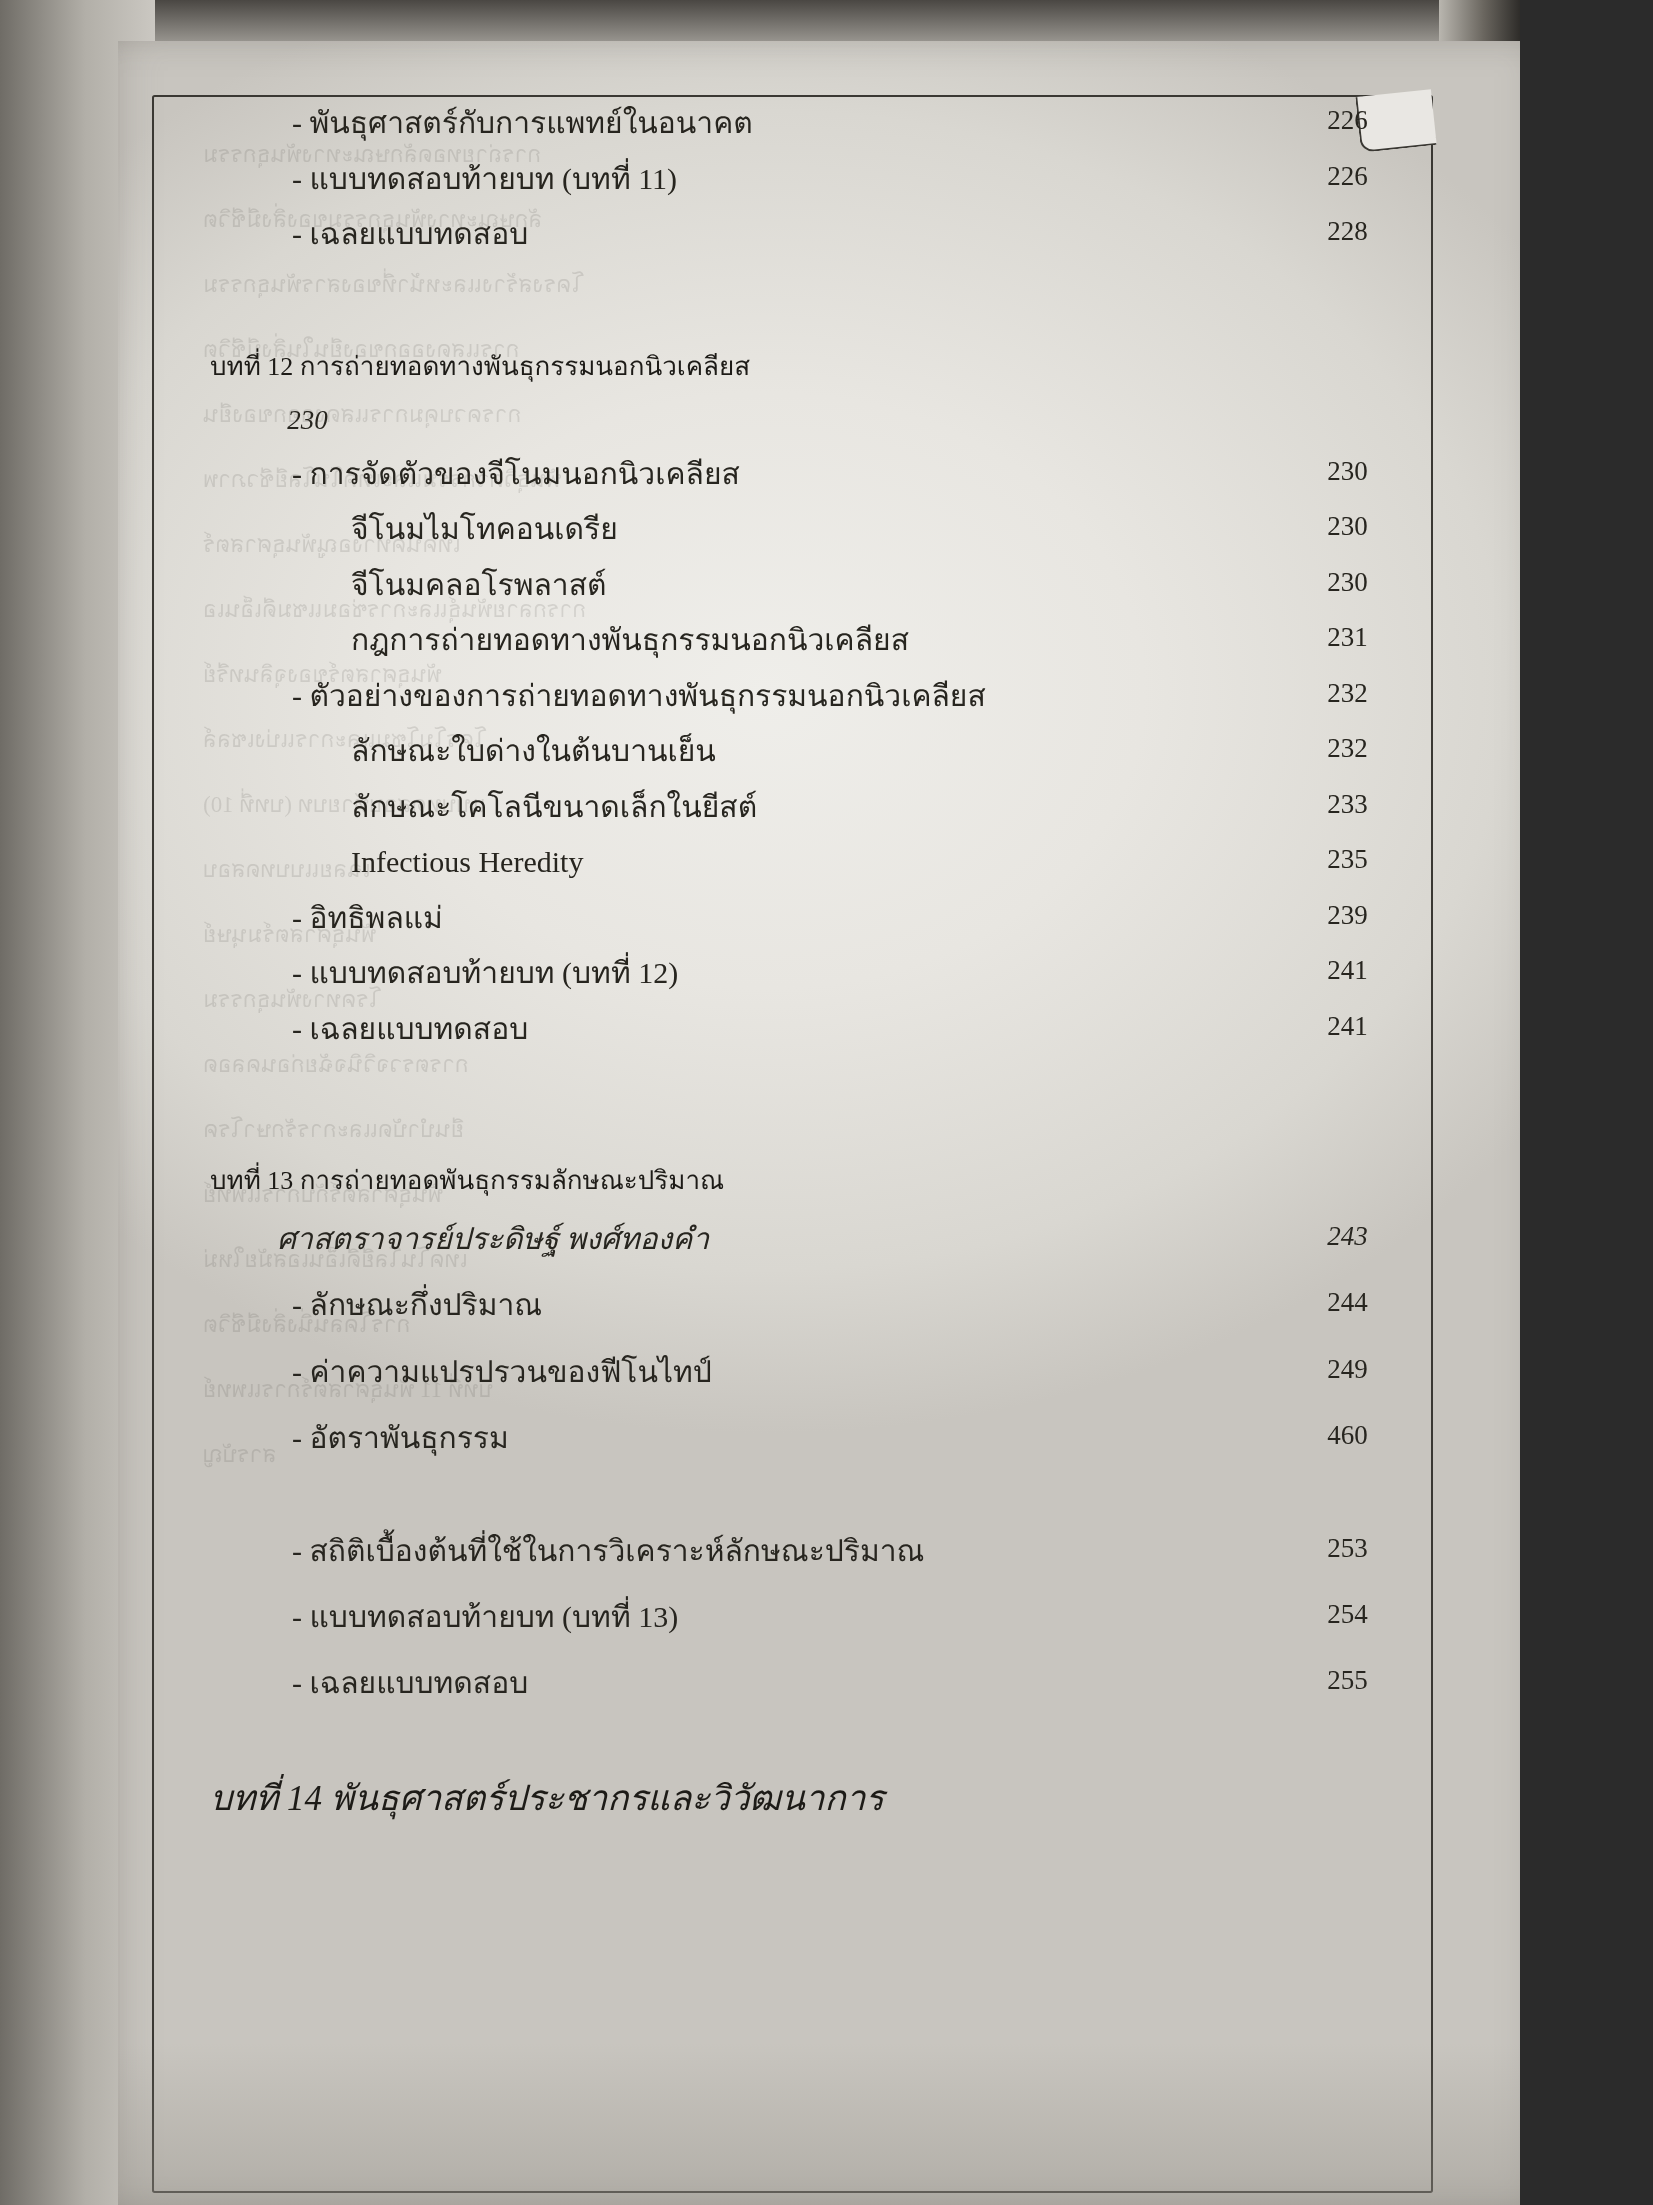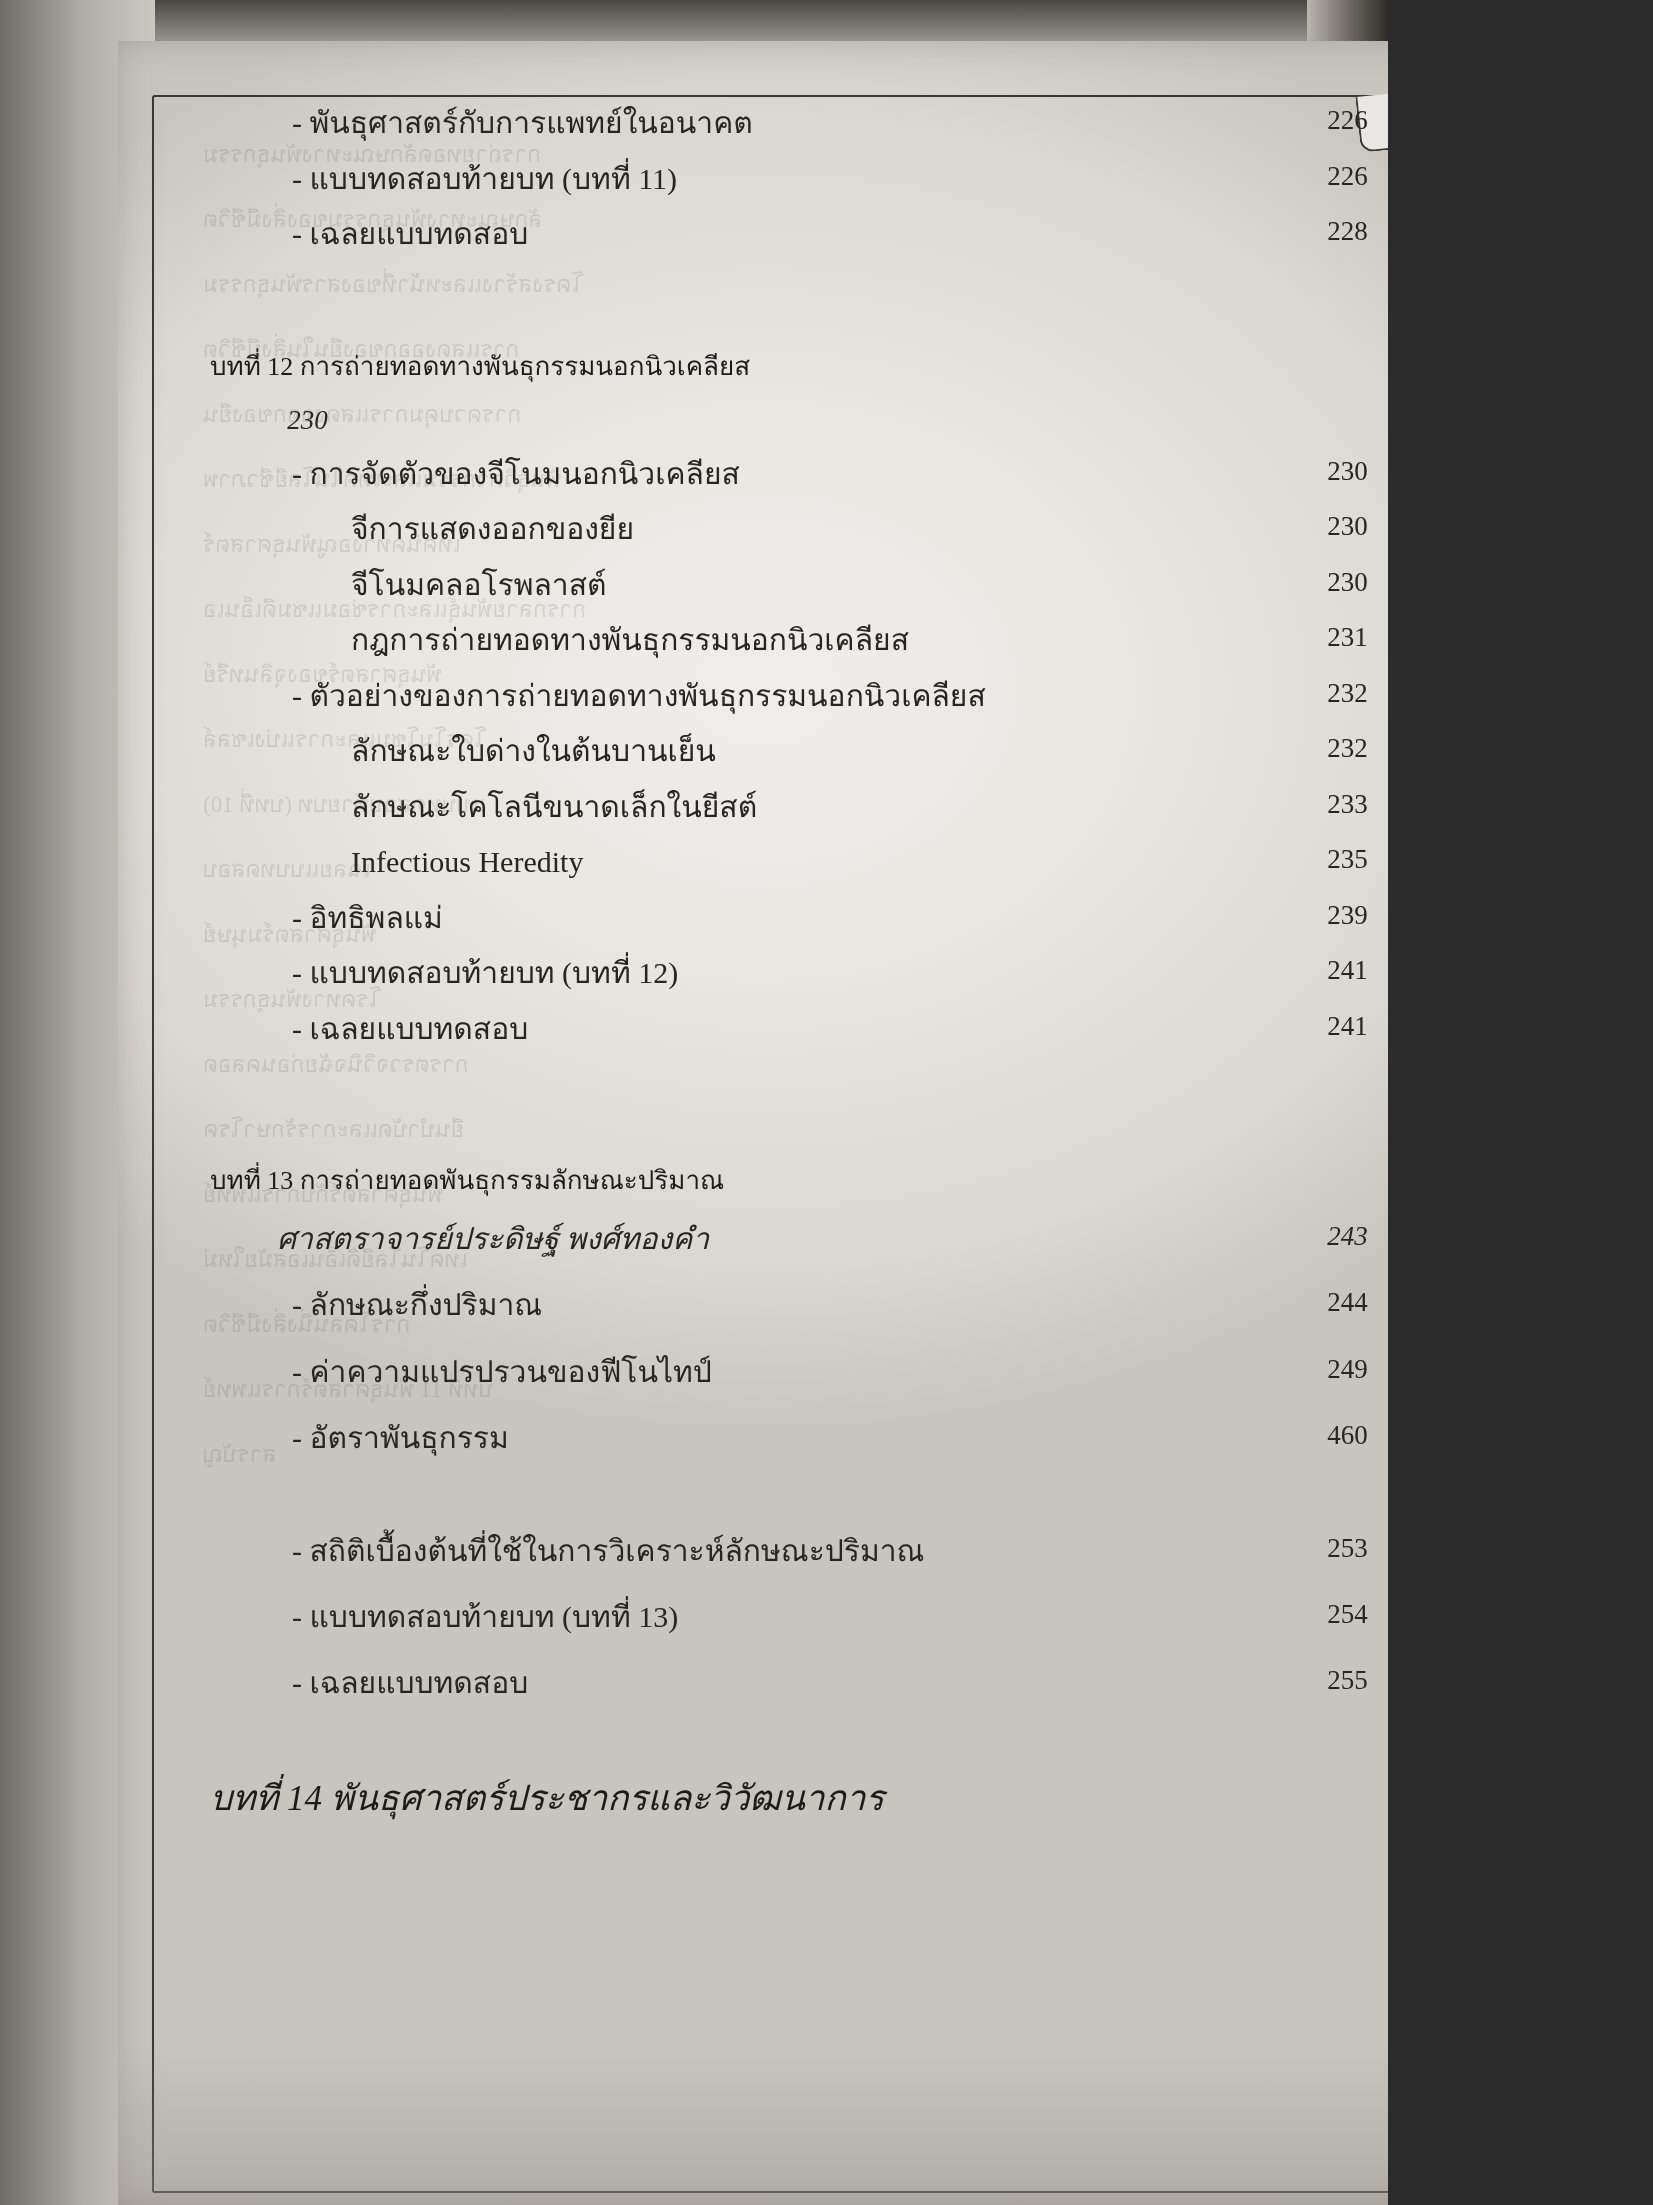--- a/index.html
+++ b/index.html
@@ -2,21 +2,21 @@
 <html style="font-size:10.8px"><head>
 <meta charset="utf-8">
 <style>
   html, body {
     margin: 0;
     padding: 0;
     background: #2b2b2b;
   }
   #page {
     position: relative;
-    width: 1388px;
+    width: 1520px;
     height: 2205px;
     overflow: hidden;
     background: #c9c6c0;
     font-family: "Liberation Serif", "DejaVu Serif", serif;
   }
   
   .bg-dark-left {
     position: absolute;
     left: 0; top: 0;
     width: 155px; height: 2205px;
@@ -211,21 +211,21 @@
       <div class="toc-row lvl-author">
         <span class="page-num">230</span>
       </div>
       <div style="height: 12px;"></div>
       <div class="toc-row lvl-dash">
         <span class="label">การจัดตัวของจีโนมนอกนิวเคลียส</span>
         <span class="page-num">230</span>
       </div>
       <div style="height: 12px;"></div>
       <div class="toc-row lvl-sub">
-        <span class="label">จีการแสดงออกของยีย</span>
+        <span class="label">จีโนมไมโทคอนเดรีย</span>
         <span class="page-num">230</span>
       </div>
       <div style="height: 12px;"></div>
       <div class="toc-row lvl-sub">
         <span class="label">จีโนมคลอโรพลาสต์</span>
         <span class="page-num">230</span>
       </div>
       <div style="height: 12px;"></div>
       <div class="toc-row lvl-sub">
         <span class="label">กฎการถ่ายทอดทางพันธุกรรมนอกนิวเคลียส</span>

